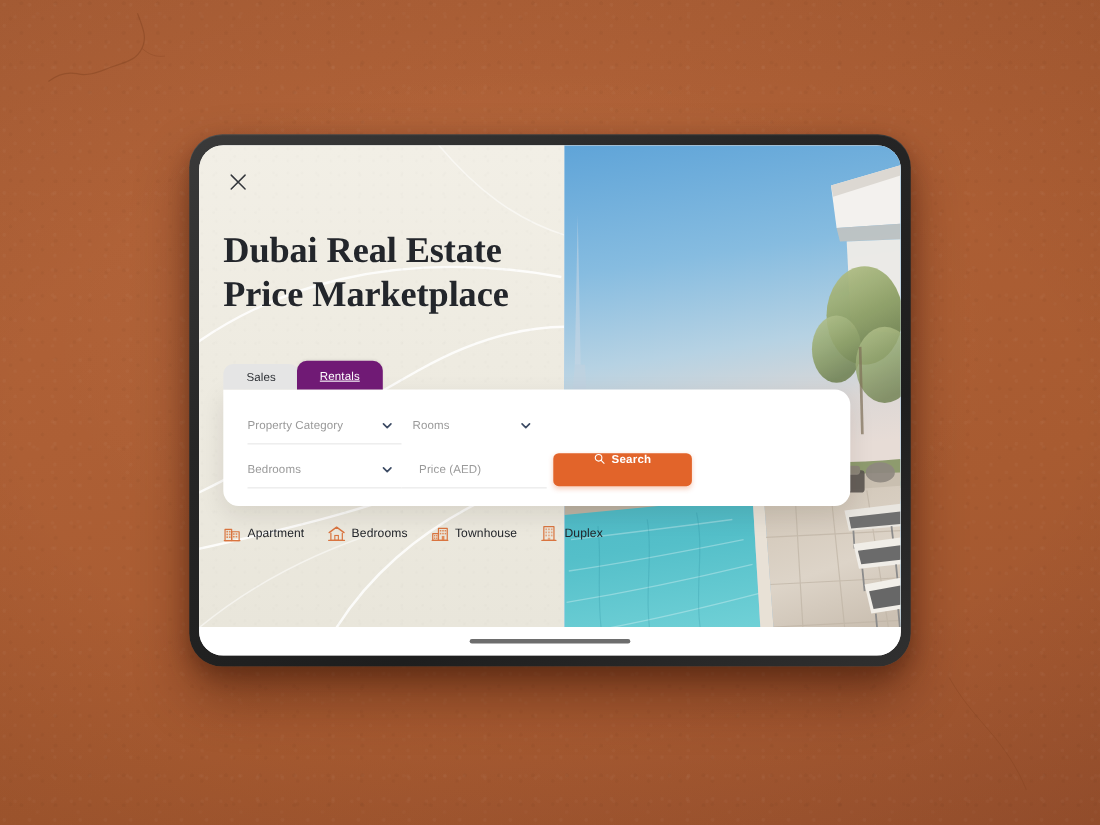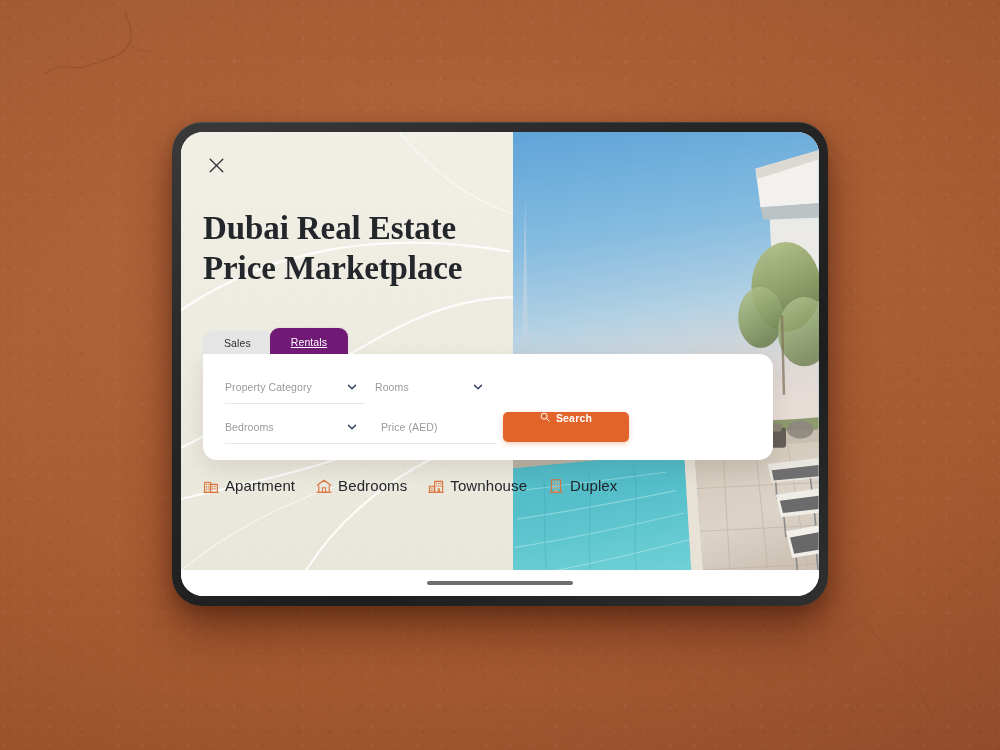--- a/index.html
+++ b/index.html
@@ -218,21 +218,21 @@
     z-index: 9;
     white-space: nowrap;
   }
   .ptype {
     display: flex;
     align-items: center;
     gap: 6px;
     cursor: pointer;
   }
   .ptype .lbl {
-    font-size: 15px;
+    font-size: 11px;
     color: #23262b;
     letter-spacing: .1px;
   }
   .ptype .ico { width: 16px; height: 16px; display: block; }
 
   
   .home-bar {
     flex: 0 0 auto;
     height: 26px;
     background: #ffffff;

